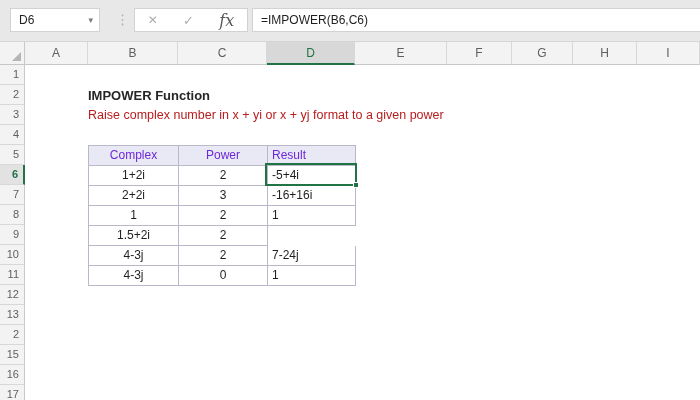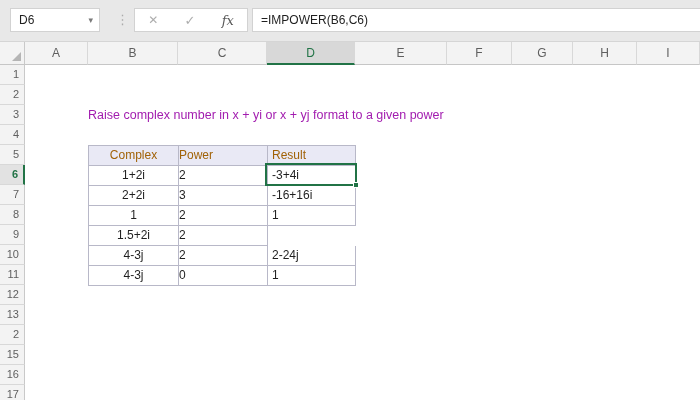--- a/index.html
+++ b/index.html
@@ -15,21 +15,21 @@
              line-height:22px; padding-left:8px; }
   .namebox .caret { position:absolute; right:6px; top:0; line-height:22px;
                     font-size:9px; color:#7A7A7A; }
   .grip { position:absolute; left:116px; top:8px; height:24px; line-height:24px;
           color:#ABABAB; font-size:13px; letter-spacing:-1px; }
   .fnbox { position:absolute; left:134px; top:8px; width:114px; height:24px;
            background:#fff; border:1px solid #D2D2D2; display:flex;
            align-items:center; justify-content:space-around; }
   .fnbox .x { color:#ADADAD; font-size:12px; }
   .fnbox .ck { color:#ADADAD; font-size:13px; }
-  .fnbox .fx { color:#595959; font-size:13px; font-style:italic;
+  .fnbox .fx { color:#595959; font-size:16px; font-style:italic;
                font-family:"DejaVu Serif", serif; }
   .formulabar { position:absolute; left:252px; top:8px; width:530px; height:24px;
                 background:#fff; border:1px solid #D2D2D2; border-right:none;
                 font-size:12px; color:#1F1F1F; line-height:22px; padding-left:8px; }
 
   
   .colheaders { position:absolute; left:0; top:42px; width:700px; height:23px;
                 display:flex; background:#F3F3F3; }
   .corner { position:relative; width:25px; height:23px; background:#F3F3F3;
             border-right:1px solid #C9C9C9; border-bottom:1px solid #C6C6C6; }
@@ -47,31 +47,31 @@
   .rh { width:25px; height:20px; background:#F3F3F3; border-right:1px solid #C9C9C9;
         border-bottom:1px solid #D8D8D8; font-size:11px; color:#5F5F5F;
         text-align:right; padding-right:5px; line-height:19px; }
   .rh.sel { background:#E2E2E2; color:#217346; border-right:2px solid #217346;
             font-weight:bold; }
 
   
   .sheet-title { position:absolute; left:88px; top:88px; font-size:13px;
                  font-weight:bold; color:#262626; }
   .sheet-subtitle { position:absolute; left:88px; top:108px; font-size:12.5px;
-                    color:#a21caf; }
+                    color:#b91c1c; }
 
   .xtable { position:absolute; left:88px; top:145px; width:268px;
             border-top:1px solid #B8B8C8; border-left:1px solid #B8B8C8; }
   .trow { display:flex; }
   .td { height:20px; line-height:19px; font-size:12px; color:#1F1F1F;
         border-right:1px solid #B8B8C8; border-bottom:1px solid #B8B8C8;
         background:#fff; }
-  .td.hdr { background:#E9E9F5; color:#a16207; }
+  .td.hdr { background:#E9E9F5; color:#6d28d9; }
   .c1 { width:90px; text-align:center; }
-  .c2 { width:89px; }
+  .c2 { width:89px; text-align:center; }
   .c3 { width:88px; text-align:left; padding-left:4px; }
 
   
   .selection { position:absolute; left:265px; top:163px; width:92px; height:23px;
                border:2px solid #217346; pointer-events:none; }
   .selection .handle { position:absolute; right:-4px; bottom:-4px; width:6px;
                        height:6px; background:#217346; border:1px solid #fff;
                        pointer-events:auto; }
 </style>
 </head>
@@ -121,51 +121,52 @@
     <div class="rh">10</div>
     <div class="rh">11</div>
     <div class="rh">12</div>
     <div class="rh">13</div>
     <div class="rh">2</div>
     <div class="rh">15</div>
     <div class="rh">16</div>
     <div class="rh">17</div>
   </div>
 
+  <div class="sheet-title">IMPOWER Function</div>
   <div class="sheet-subtitle">Raise complex number in x + yi or x + yj format to a given power</div>
 
   <div class="xtable">
     <div class="trow">
       <div class="td hdr c1">Complex</div>
       <div class="td hdr c2">Power</div>
       <div class="td hdr c3">Result</div>
     </div>
     <div class="trow">
       <div class="td c1">1+2i</div>
       <div class="td c2">2</div>
-      <div class="td c3">-3+4i</div>
+      <div class="td c3">-5+4i</div>
     </div>
     <div class="trow">
       <div class="td c1">2+2i</div>
       <div class="td c2">3</div>
       <div class="td c3">-16+16i</div>
     </div>
     <div class="trow">
       <div class="td c1">1</div>
       <div class="td c2">2</div>
       <div class="td c3">1</div>
     </div>
     <div class="trow">
       <div class="td c1">1.5+2i</div>
       <div class="td c2">2</div>
     </div>
     <div class="trow">
       <div class="td c1">4-3j</div>
       <div class="td c2">2</div>
-      <div class="td c3">2-24j</div>
+      <div class="td c3">7-24j</div>
     </div>
     <div class="trow">
       <div class="td c1">4-3j</div>
       <div class="td c2">0</div>
       <div class="td c3">1</div>
     </div>
   </div>
 
   <div class="selection">
     <div class="handle"></div>

